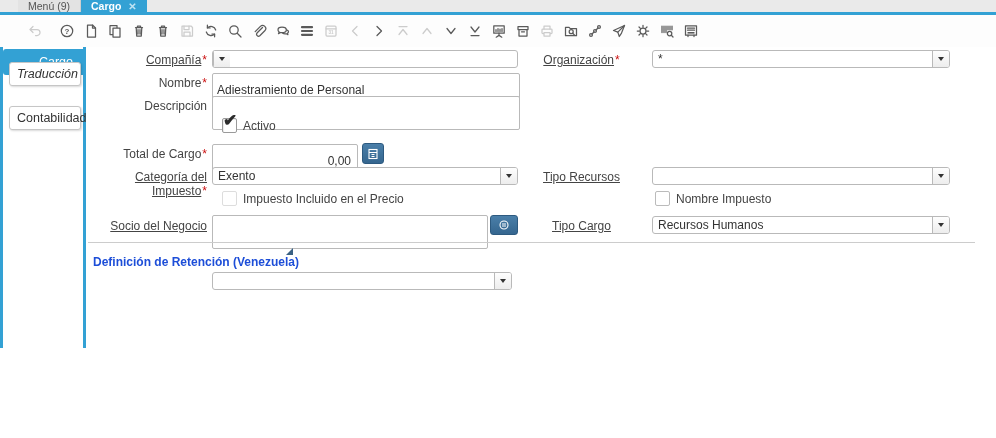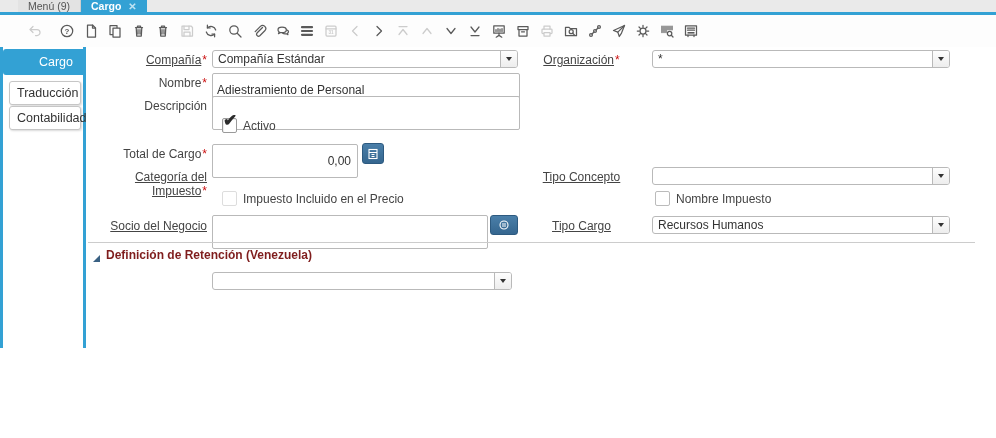--- a/index.html
+++ b/index.html
@@ -23,21 +23,21 @@
   .tb.dis svg text { fill:#cccccc; }
   .tb svg .fillp { fill:#5a5a5a; stroke:none; }
 
   
   .content { flex:1; display:flex; }
   .sidebar { width:86px; position:relative; border-right:3px solid #33a1d4; background:#fff; }
   .sidebar::before { content:""; position:absolute; left:0; top:0; bottom:0; width:3px; background:#33a1d4; }
   .stab { position:absolute; font-size:12.5px; color:#333; cursor:pointer; }
   .stab.active { left:3px; right:0; top:2px; height:26px; line-height:26px; background:#33a1d4; color:#fff; text-align:right; padding-right:10px; border-radius:3px 0 0 3px; }
   .stab.plain { left:9px; width:72px; height:24px; line-height:23px; background:#fff; border:1px solid #c6c6c6; border-radius:3px; padding-left:7px; box-shadow:1px 1px 2px rgba(0,0,0,.15); }
-  .stab.t2 { top:34px; }
+  .stab.t2 { top:15px;font-style:italic; }
   .stab.t3 { top:59px; }
 
   .form { flex:1; position:relative; background:#fff; font-size:12px; color:#444; }
 
   
   .lbl { position:absolute; font-size:12px; color:#444; line-height:14px; }
   .lbl-l { left:0; width:121px; text-align:right; }
   .lbl-r { left:430px; width:131px; text-align:center; }
   .u { text-decoration:underline; cursor:pointer; }
   .req { color:#cc1111; margin-left:1px; }
@@ -57,21 +57,21 @@
   .cb.med { border-color:#bbb; box-shadow:none; }
   .cb .mark { position:absolute; left:0px; top:-7px; font-size:17px; font-weight:bold; color:#2b2b2b; line-height:18px; }
   .cb-label { margin-left:6px; font-size:12px; color:#444; }
 
   
   .bluebtn { position:absolute; background:linear-gradient(#4a7fa9,#35668f); border:1px solid #2d5a80; border-radius:3px; display:flex; align-items:center; justify-content:center; cursor:pointer; }
   .bluebtn svg { stroke:#fff; fill:none; stroke-width:1.1; }
 
   
   .sep { position:absolute; left:2px; width:887px; border-top:1px solid #cccccc; }
-  .hdr { position:absolute; display:flex; align-items:flex-end; font-weight:bold; font-size:12px; color:#7f1d1d; }
+  .hdr { position:absolute; display:flex; align-items:flex-end; font-weight:bold; font-size:12px; color:#1d4ed8;flex-direction:column; }
   .tri { width:0; height:0; border-left:7px solid transparent; border-bottom:7px solid #3a6183; margin-right:6px; cursor:pointer; }
 </style>
 </head>
 <body>
 
 <div class="app">
 
   <div class="tabstrip">
     <div class="wtab first">
       <span>Menú (9)</span>
@@ -258,21 +258,20 @@
     <div class="sidebar">
       <div class="stab active">Cargo</div>
       <div class="stab plain t2">Traducción</div>
       <div class="stab plain t3">Contabilidad</div>
     </div>
 
     <div class="form">
 
       <div class="lbl lbl-l" style="top:6px"><span class="u">Compañía</span><span class="req">*</span></div>
       <div class="combo" style="left:126px; top:3px; width:306px">
-        <span class="combo-text">Compañía Estándar</span>
         <span class="combo-btn">
             <span class="caret"></span>
           </span>
       </div>
       <div class="lbl lbl-r" style="top:6px"><span class="u">Organización</span><span class="req">*</span></div>
       <div class="combo" style="left:566px; top:3px; width:298px">
         <span class="combo-text">*</span>
         <span class="combo-btn">
             <span class="caret"></span>
           </span>
@@ -294,21 +293,27 @@
       <div class="lbl lbl-l" style="top:100px"><span>Total de Cargo</span><span class="req">*</span></div>
       <input class="inp num" style="left: 126px; top: 97px; width: 146px; height: 19px;" value="0,00">
       <span class="bluebtn" style="left:276px; top:96px; width:22px; height:21px">
         <svg width="12" height="12" viewBox="0 0 12 12">
             <rect x="2" y="1.5" width="8" height="9"></rect>
             <path d="M2 4.5h8M4.5 6.5h3M4.5 8.5h3"></path>
           </svg>
       </span>
 
       <div class="lbl lbl-l" style="top:123px"><span class="u">Categoría del Impuesto</span><span class="req">*</span></div>
-      <div class="lbl lbl-r" style="top:123px"><span class="u">Tipo Concepto</span></div>
+      <div class="combo" style="left:126px; top:120px; width:306px">
+        <span class="combo-text">Exento</span>
+        <span class="combo-btn">
+            <span class="caret"></span>
+          </span>
+      </div>
+      <div class="lbl lbl-r" style="top:123px"><span class="u">Tipo Recursos</span></div>
       <div class="combo" style="left:566px; top:120px; width:298px">
         <span class="combo-text"></span>
         <span class="combo-btn">
             <span class="caret"></span>
           </span>
       </div>
 
       <div class="checkline" style="left:136px; top:144px">
         <span class="cb lite"></span>
         <span class="cb-label">Impuesto Incluido en el Precio</span>

